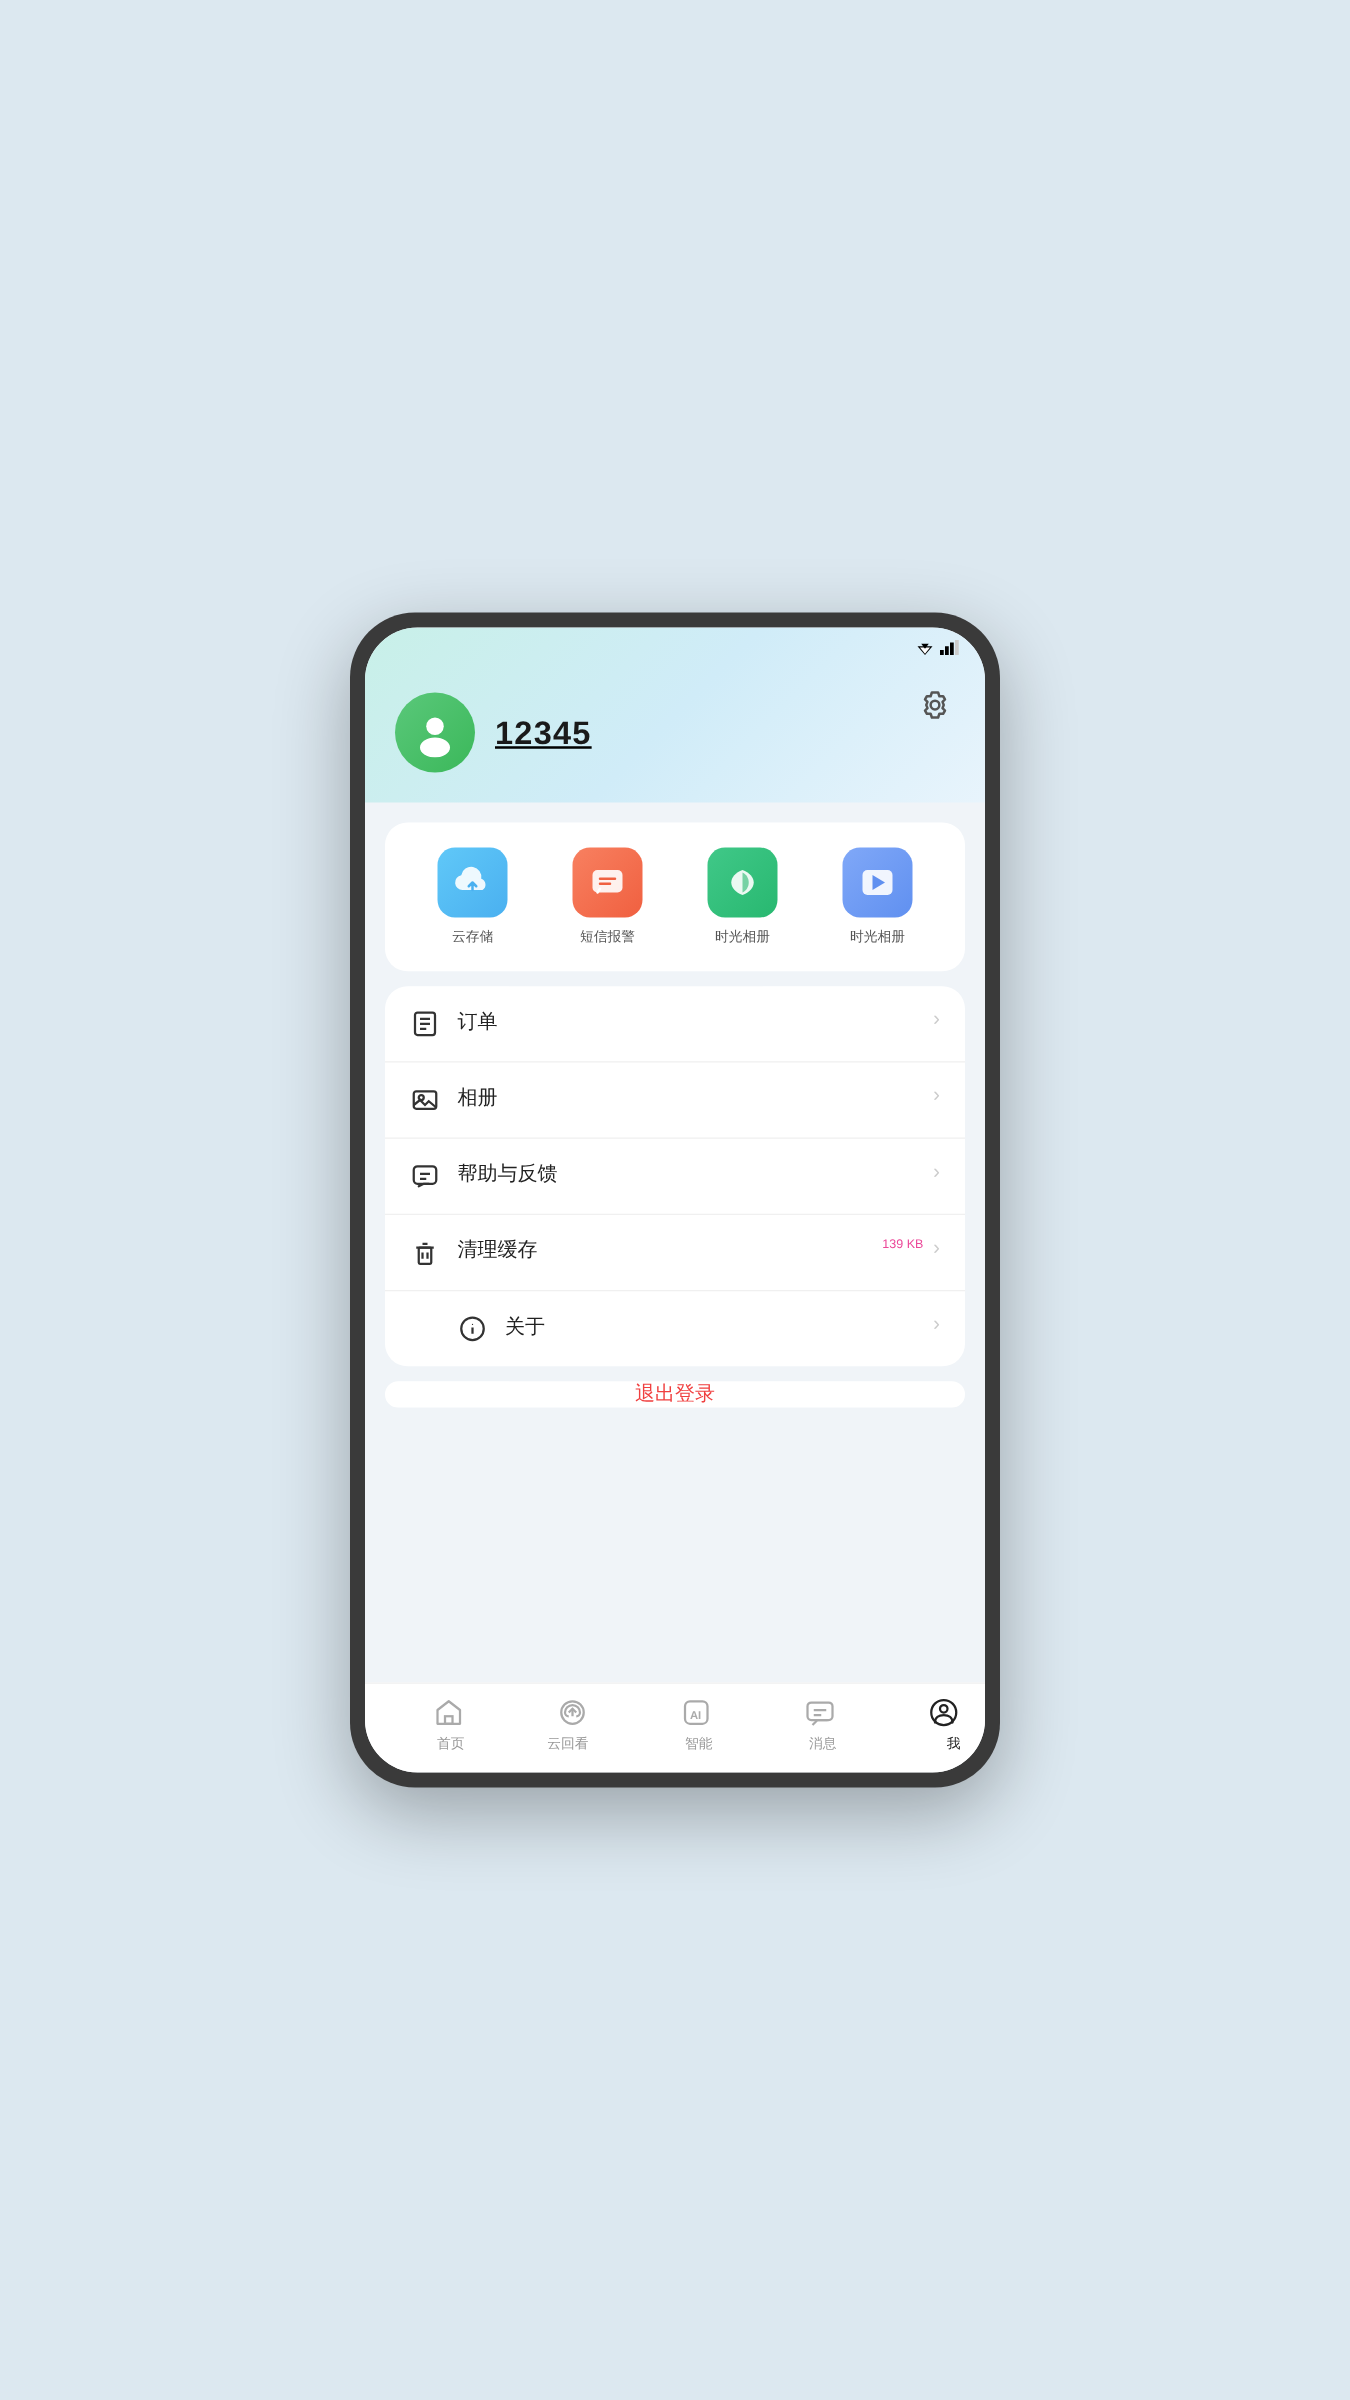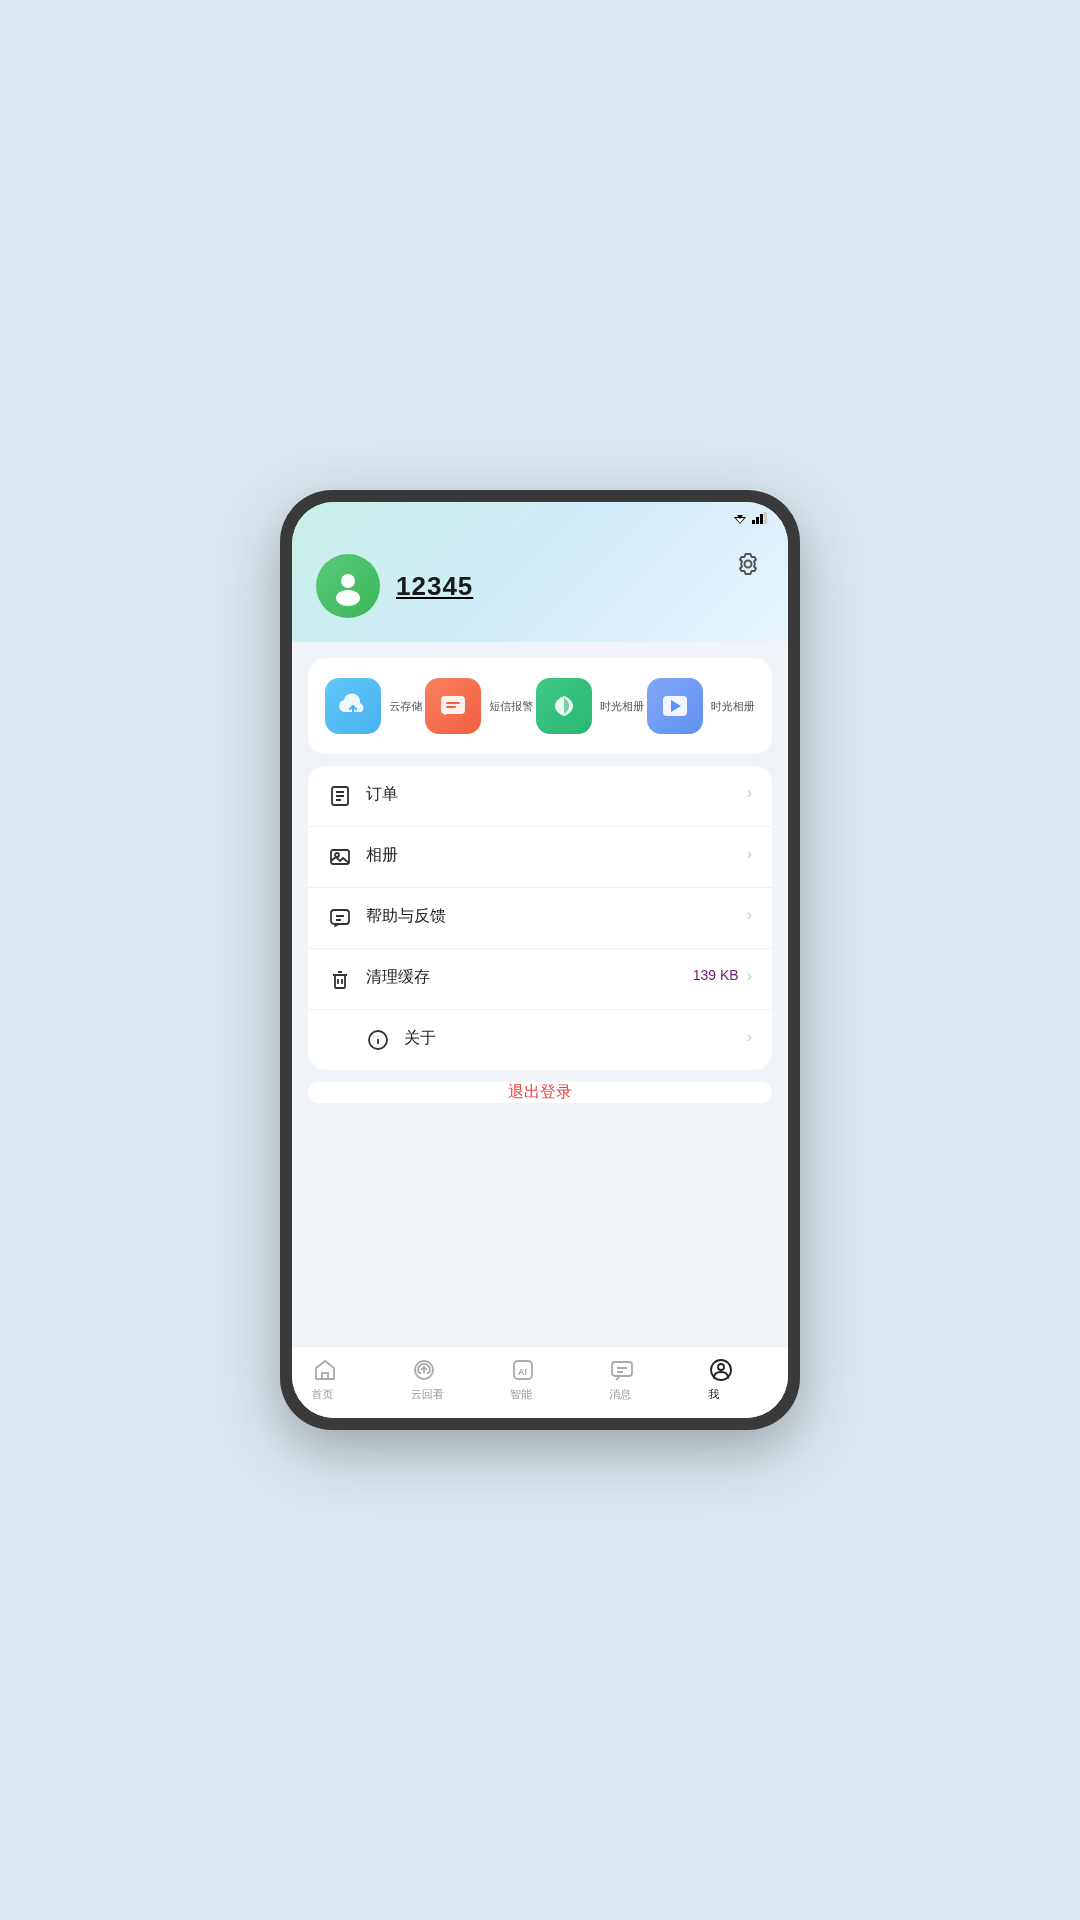--- a/index.html
+++ b/index.html
@@ -112,21 +112,21 @@
       border-radius: 18px;
       padding: 20px 16px;
     }
     .services-row {
       display: flex;
       justify-content: space-around;
       align-items: flex-start;
     }
     .service-item {
       display: flex;
-      flex-direction: row;
+      flex-direction: column;
       align-items: center;
       gap: 8px;
       cursor: pointer;
     }
     .service-icon-wrap {
       width: 56px;
       height: 56px;
       border-radius: 14px;
       display: flex;
       align-items: center;
@@ -181,22 +181,22 @@
       display: flex;
       align-items: center;
       justify-content: center;
     }
     .menu-item-label {
       font-size: 16px;
       color: #222;
       flex: 1;
     }
     .menu-item-value {
-      font-size: 14px;
-      color: #701a75;
+      font-size: 10px;
+      color: #ec4899;
       margin-right: 8px;
     }
     .menu-chevron {
       color: #ccc;
       font-size: 16px;
     }
 
     
     .logout-card {
       background: white;
@@ -215,21 +215,21 @@
       display: flex;
       justify-content: space-around;
       align-items: center;
       padding: 10px 0 16px;
       flex-shrink: 0;
       border-top: 1px solid #f0f0f0;
     }
     .nav-item {
       display: flex;
       flex-direction: column;
-      align-items: flex-start;
+      align-items: flex-end;
       gap: 4px;
       cursor: pointer;
       min-width: 60px;
     }
     .nav-icon {
       width: 26px;
       height: 26px;
       display: flex;
       align-items: center;
       justify-content: center;

